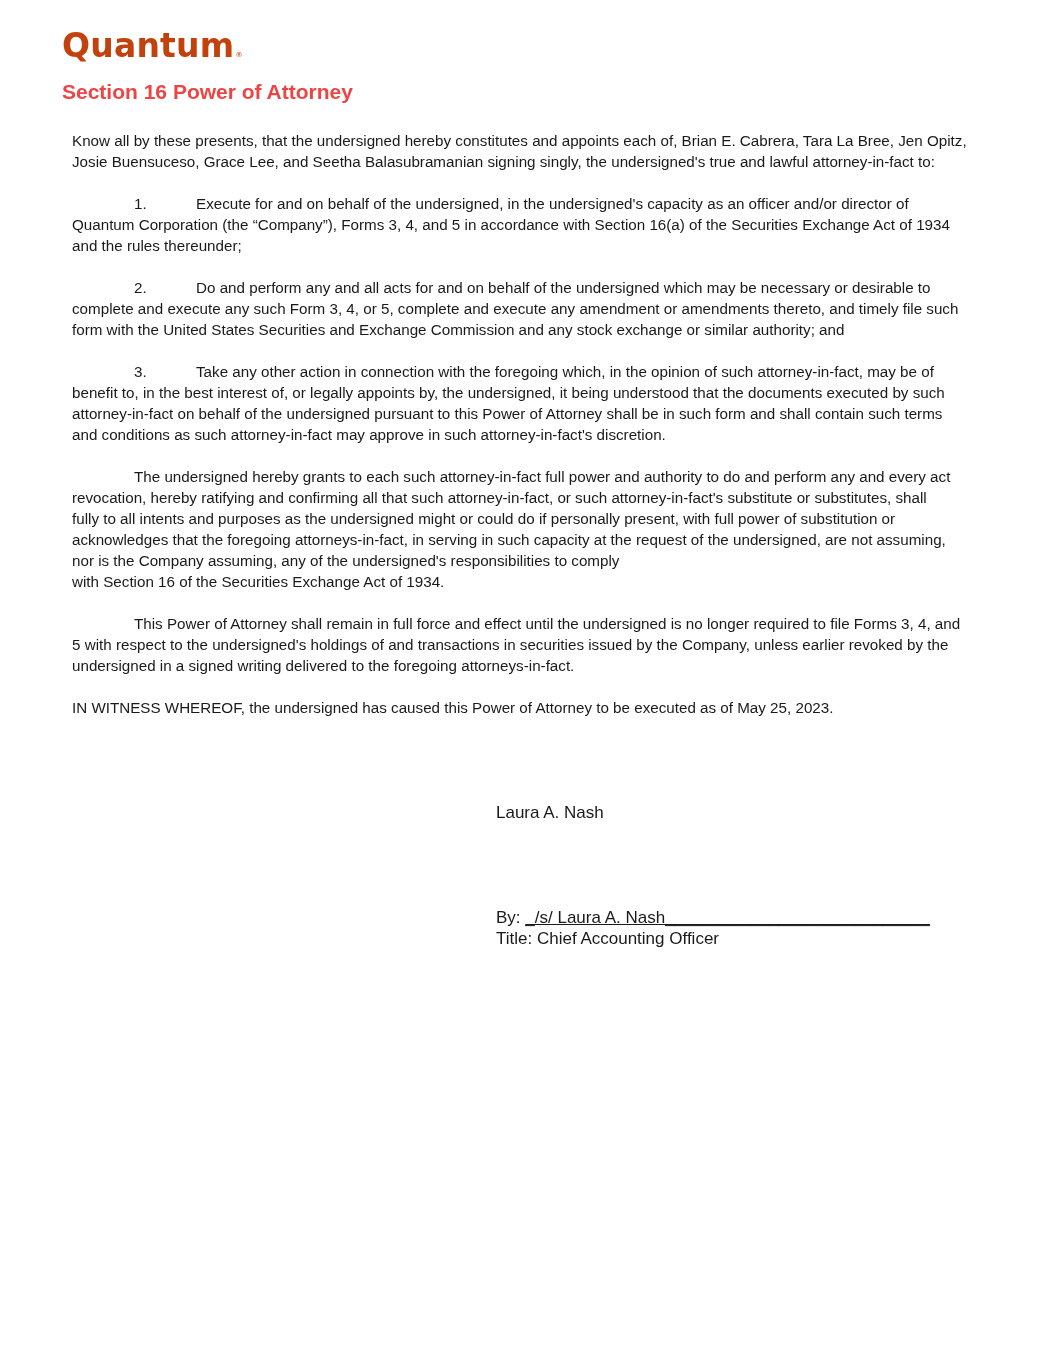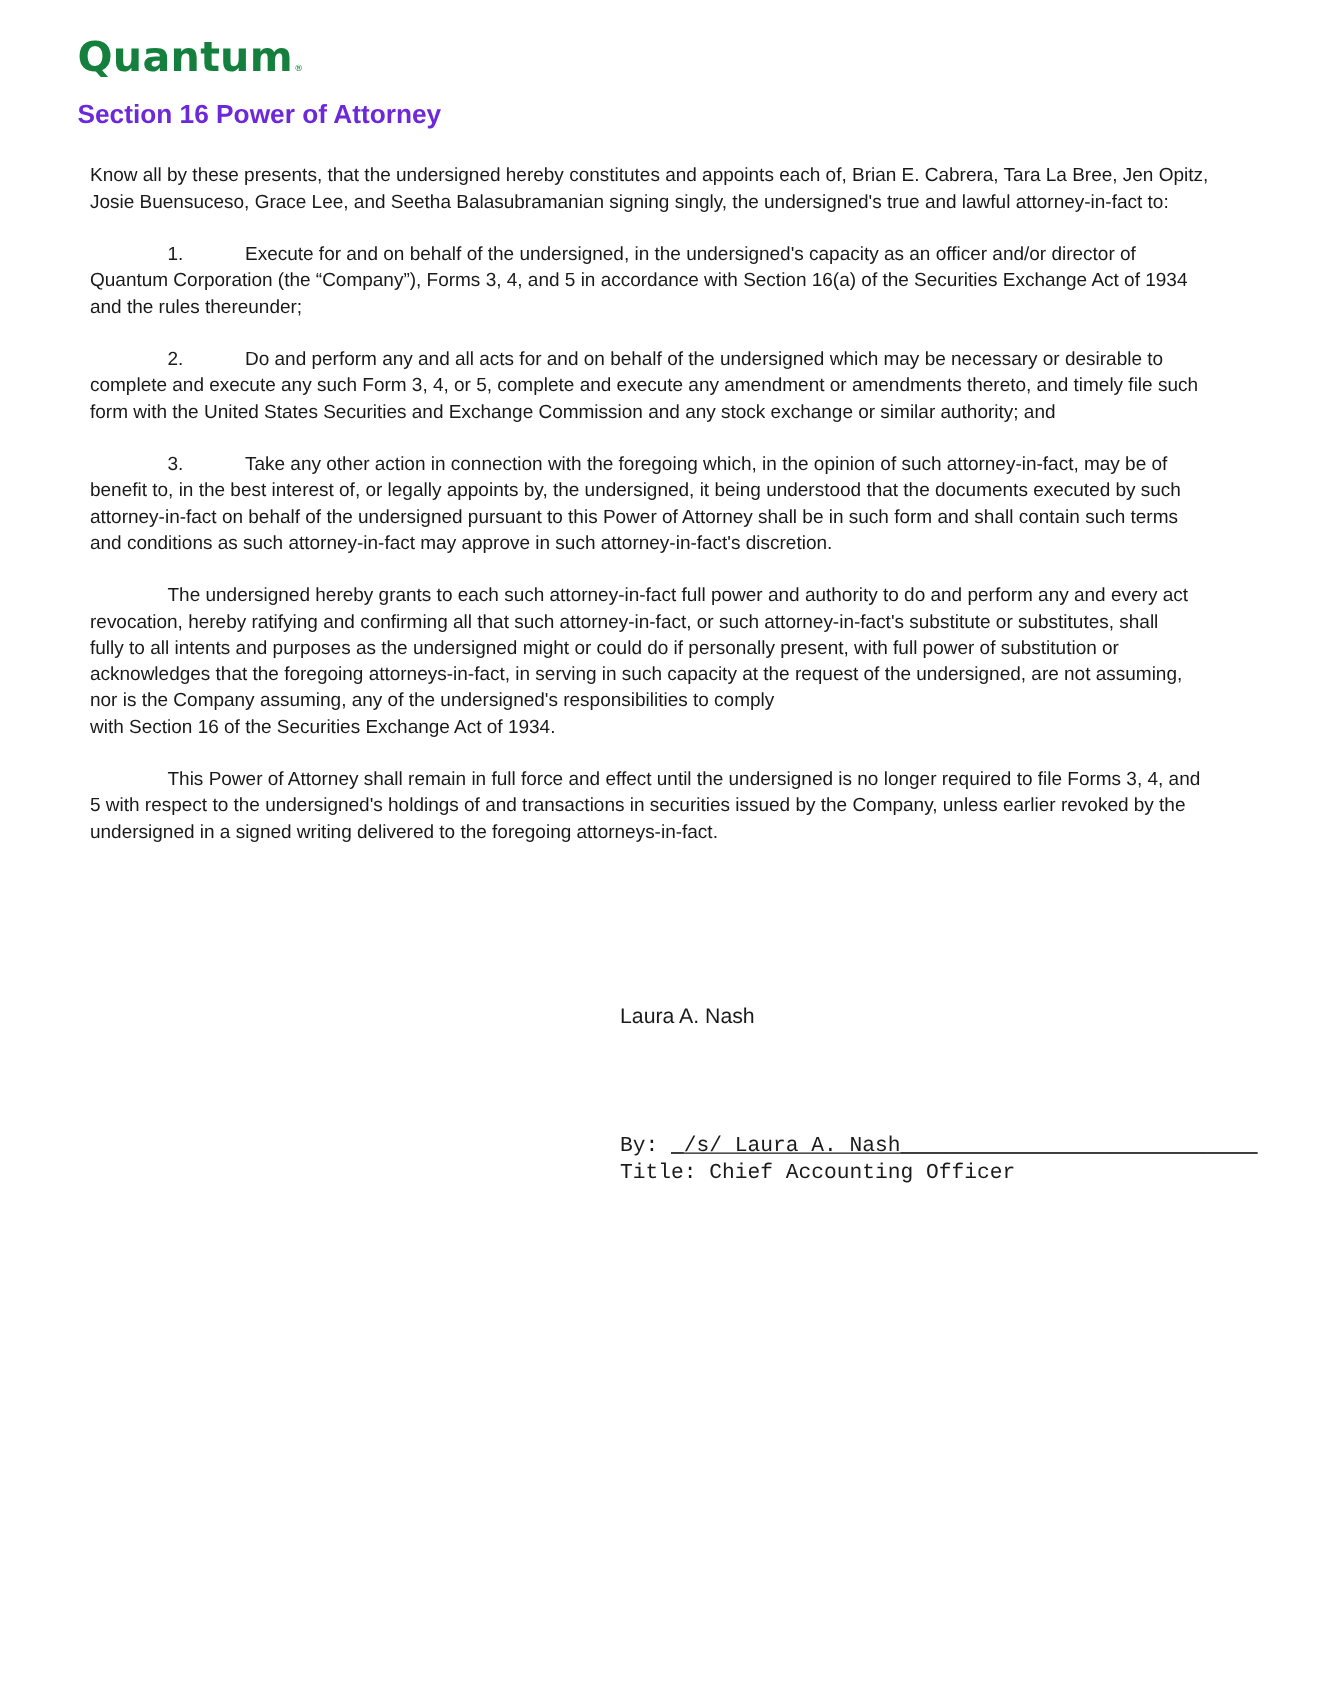--- a/index.html
+++ b/index.html
@@ -37,21 +37,21 @@
       vertical-align: baseline;
       margin-left: 1px;
       font-weight: normal;
     }
     .title {
       position: absolute;
       left: 0;
       top: 78px;
       font-size: 21px;
       font-weight: bold;
-      color: #6d28d9;
+      color: #ef4444;
       line-height: 28px;
       margin: 0;
     }
     .body {
       position: absolute;
       left: 10px;
       top: 130px;
       width: 940px;
       font-size: 15.2px;
       line-height: 21px;
@@ -68,31 +68,31 @@
     }
     .line { display: block; }
     .sig {
       position: absolute;
       left: 496px;
       font-size: 17px;
       line-height: 21px;
       color: #1a1a1a;
     }
     .sig-name { top: 802px; }
-    .sig-block { top: 907px; font-family: Liberation Mono, monospace; }
+    .sig-block { top: 907px; }
     .sig-block .uline {
       text-decoration: underline;
     }
   </style>
 </head>
 <body>
 
 <div class="page">
 
-  <div class="logo" style="color: #15803d;">
+  <div class="logo" style="color: #c2410c;">
     <span>Quantum</span><span class="reg">®</span>
   </div>
 
   <h1 class="title">Section 16 Power of Attorney</h1>
 
   <div class="body">
 
     <p class="para">
       <span class="line">Know all by these presents, that the undersigned hereby constitutes and appoints each of, Brian E. Cabrera, Tara La Bree, Jen Opitz,</span>
       <span class="line">Josie Buensuceso, Grace Lee, and Seetha Balasubramanian signing singly, the undersigned's true and lawful attorney-in-fact to:</span>
@@ -125,20 +125,23 @@
       <span class="line">nor is the Company assuming, any of the undersigned's responsibilities to comply</span>
       <span class="line">with Section 16 of the Securities Exchange Act of 1934.</span>
     </p>
 
     <p class="para">
       <span class="line" style="padding-left:62px">This Power of Attorney shall remain in full force and effect until the undersigned is no longer required to file Forms 3, 4, and</span>
       <span class="line">5 with respect to the undersigned's holdings of and transactions in securities issued by the Company, unless earlier revoked by the</span>
       <span class="line">undersigned in a signed writing delivered to the foregoing attorneys-in-fact.</span>
     </p>
 
+    <p class="para">
+      <span class="line">IN WITNESS WHEREOF, the undersigned has caused this Power of Attorney to be executed as of May 25, 2023.</span>
+    </p>
   </div>
 </div>
 
 <div class="sig sig-name">Laura A. Nash</div>
 
 <div class="sig sig-block">
   <div><span>By: </span><span class="uline">_/s/ Laura A. Nash____________________________</span></div>
   <div>Title:  Chief Accounting Officer</div>
 </div>
 

